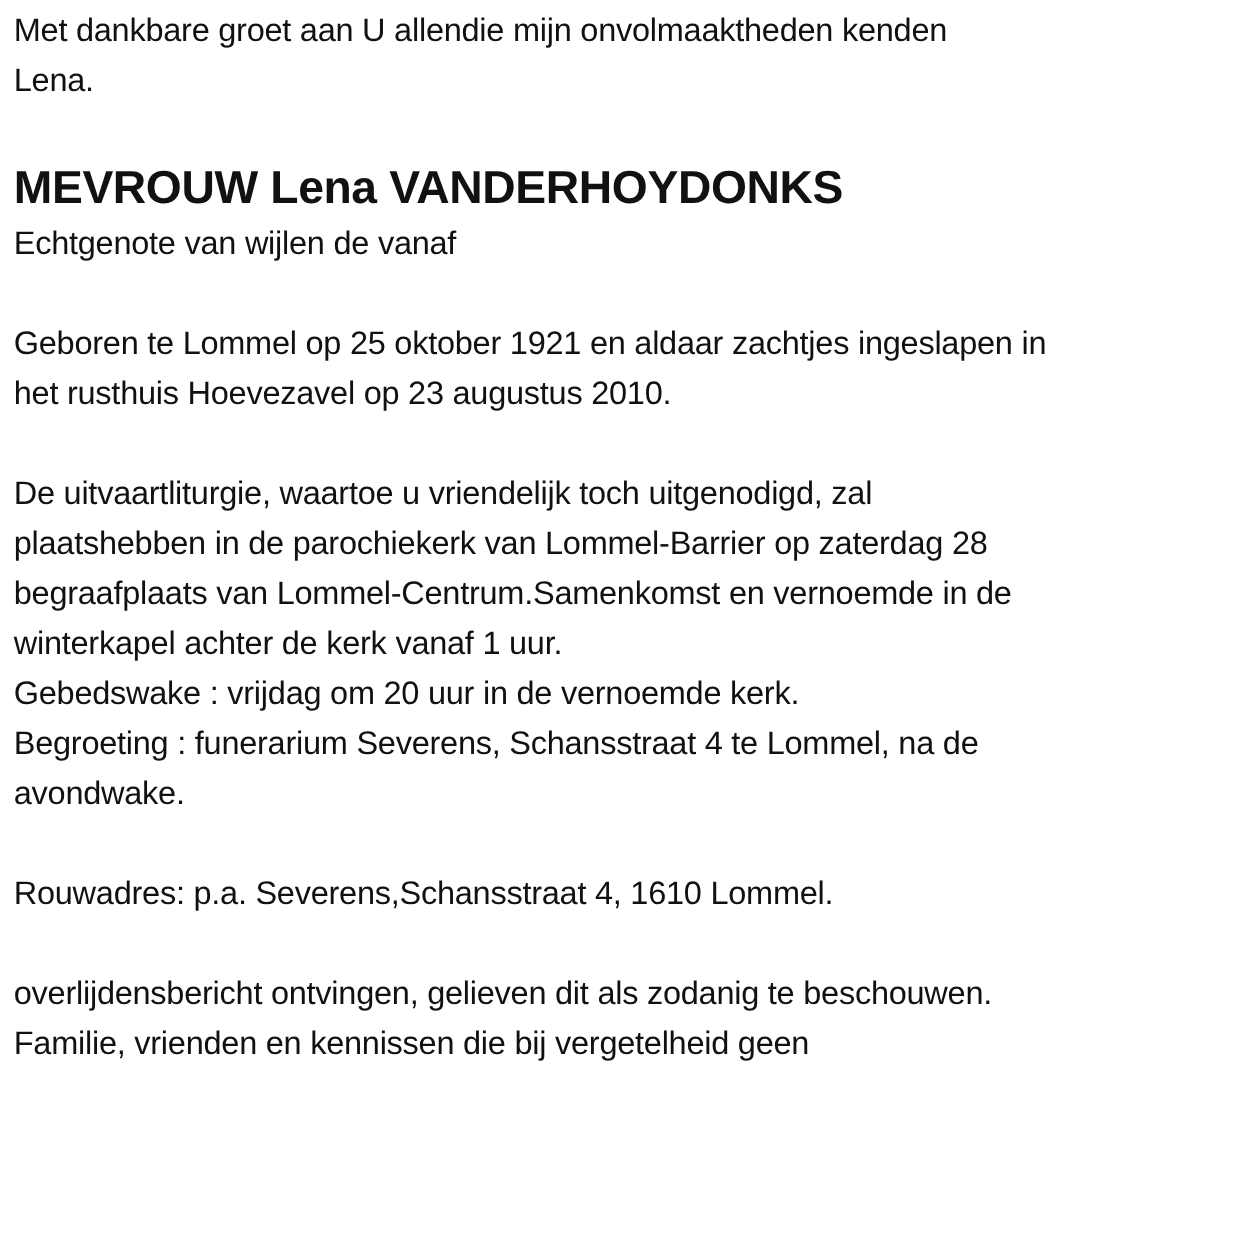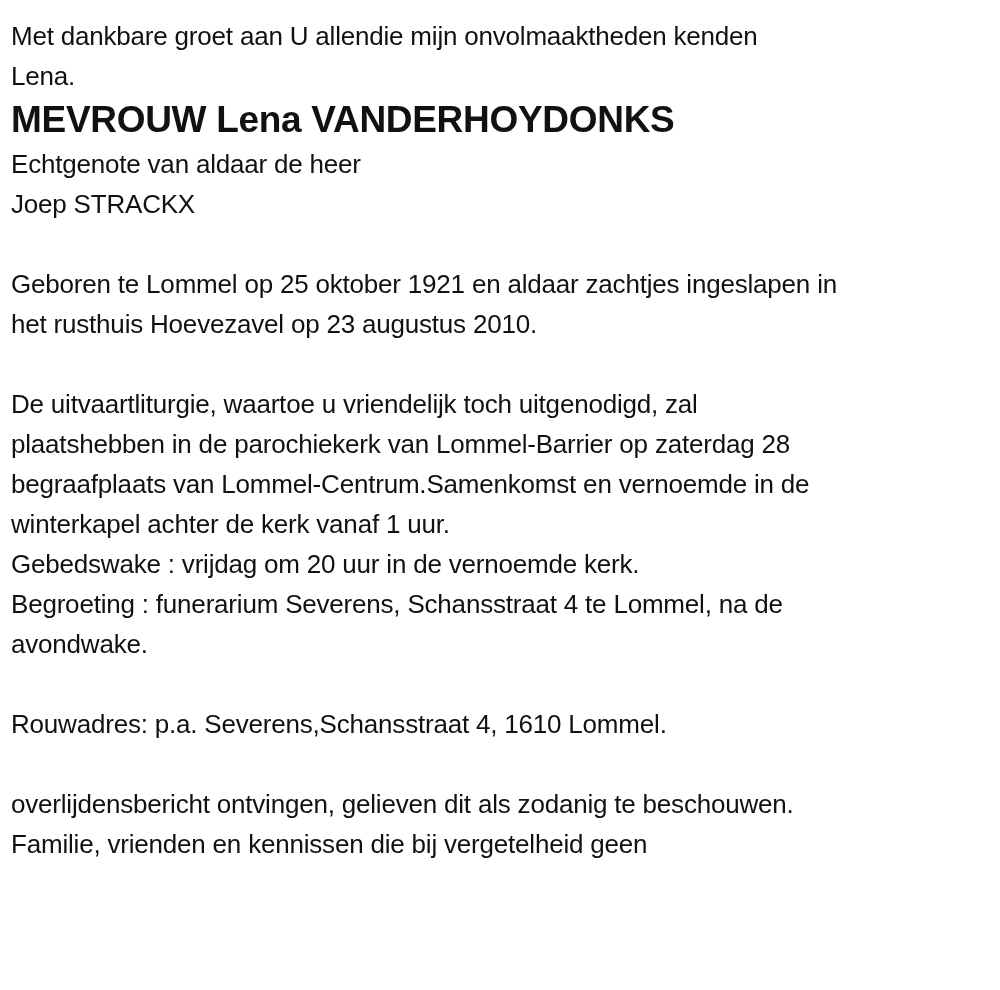--- a/index.html
+++ b/index.html
@@ -11,38 +11,39 @@
       width: 1000px;
       height: 990px;
       overflow: hidden;
       position: relative;
       color: #111111;
       font-family: "Liberation Sans", sans-serif;
     }
     .doc {
       position: absolute;
       left: 11px;
-      top: 16px;
+      top: 4px;
       width: 985px;
     }
     .line {
       font-size: 26px;
       line-height: 40px;
       height: 40px;
       white-space: nowrap;
       letter-spacing: -0.2px;
       transform-origin: left center;
     }
     .title {
       font-size: 37px;
       font-weight: bold;
       line-height: 48px;
       height: 48px;
       white-space: nowrap;
       letter-spacing: -0.3px;
+      margin-top: 42px;
       margin-bottom: 0px;
     }
     .gap {
       height: 40px;
     }
     .block {
       margin: 0;
       padding: 0;
     }
   </style>
@@ -52,22 +53,21 @@
 <div class="doc">
 
   <div class="block">
     <div class="line">Met dankbare groet aan U allendie mijn onvolmaaktheden kenden</div>
     <div class="line">Lena.</div>
   </div>
 
   <div class="title">MEVROUW Lena VANDERHOYDONKS</div>
 
   <div class="block">
-    <div class="line">Echtgenote van aldaar de heer</div>
-    <div class="line">Joep STRACKX</div>
+    <div class="line">Echtgenote van wijlen de vanaf</div>
   </div>
 
   <div class="gap"></div>
 
   <div class="block">
     <div class="line">Geboren te Lommel op 25 oktober 1921 en aldaar zachtjes ingeslapen in</div>
     <div class="line">het rusthuis Hoevezavel op 23 augustus 2010.</div>
   </div>
 
   <div class="gap"></div>

